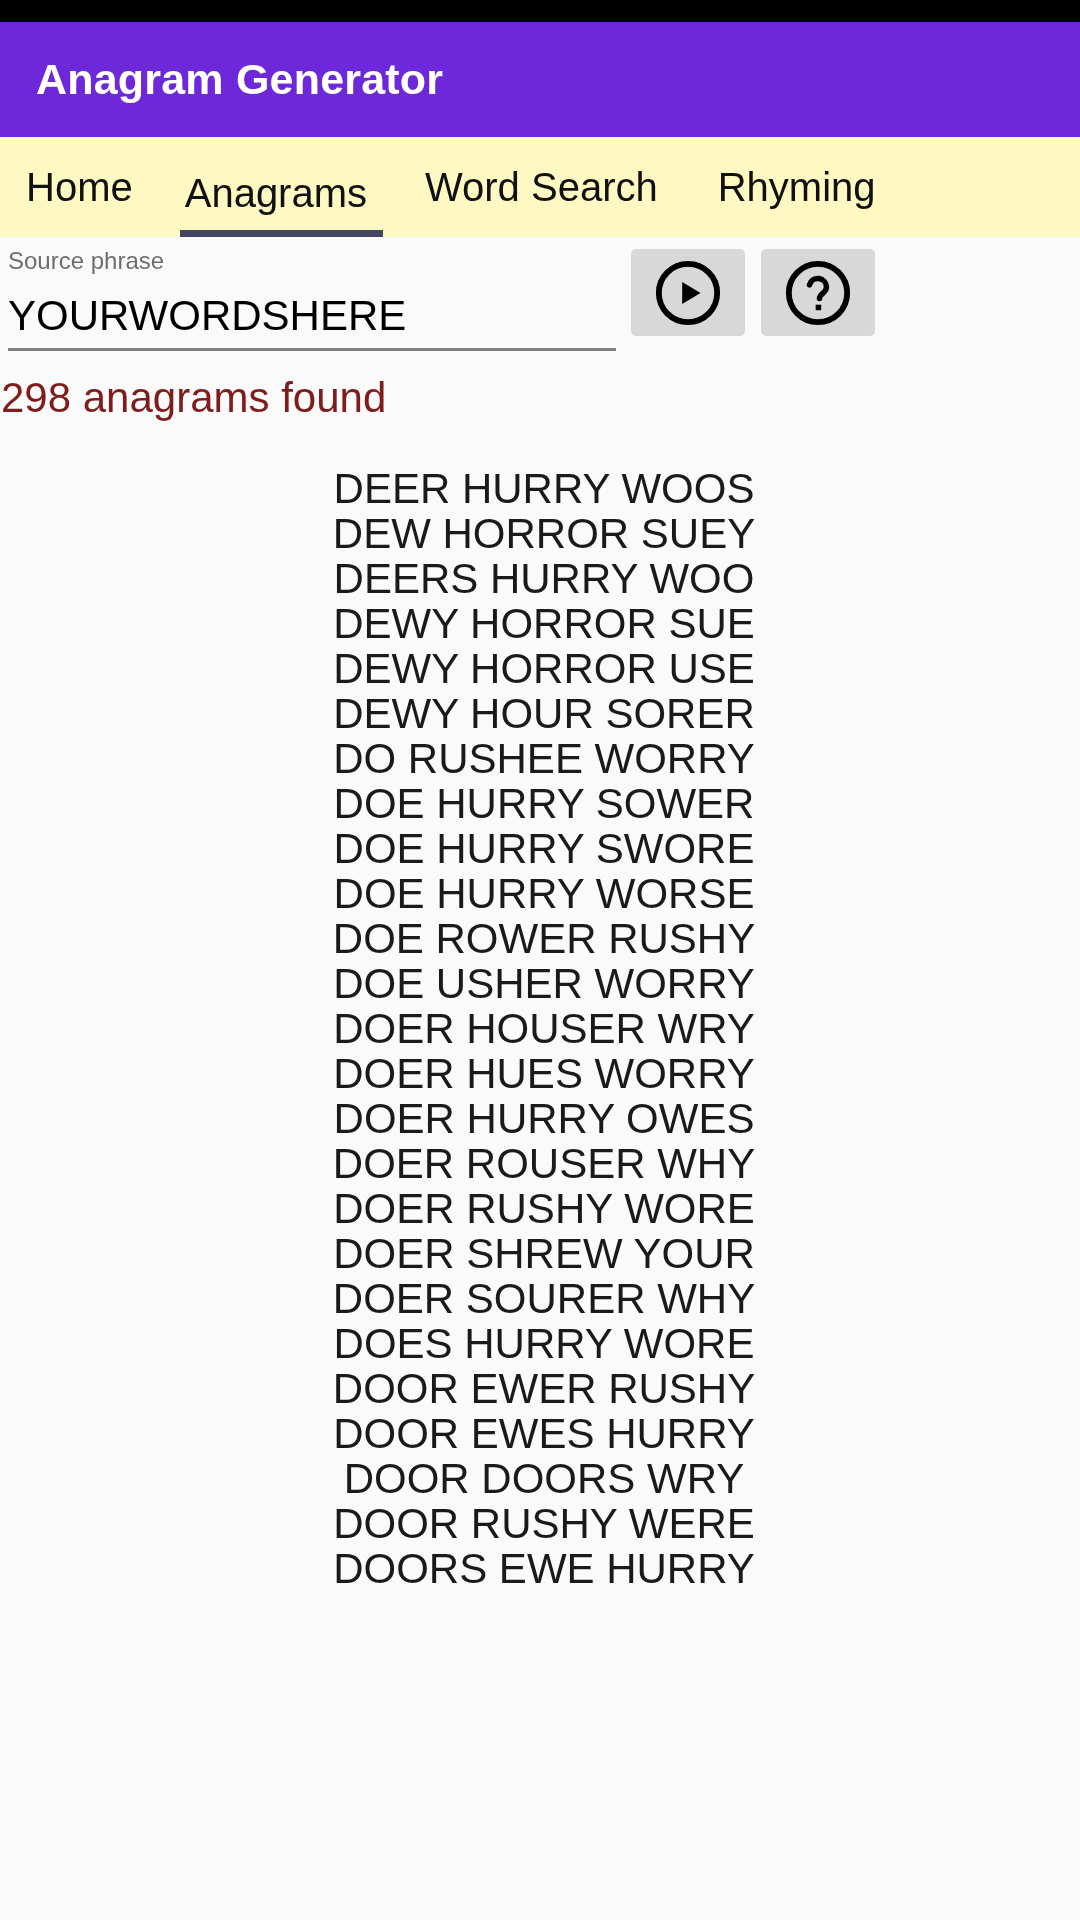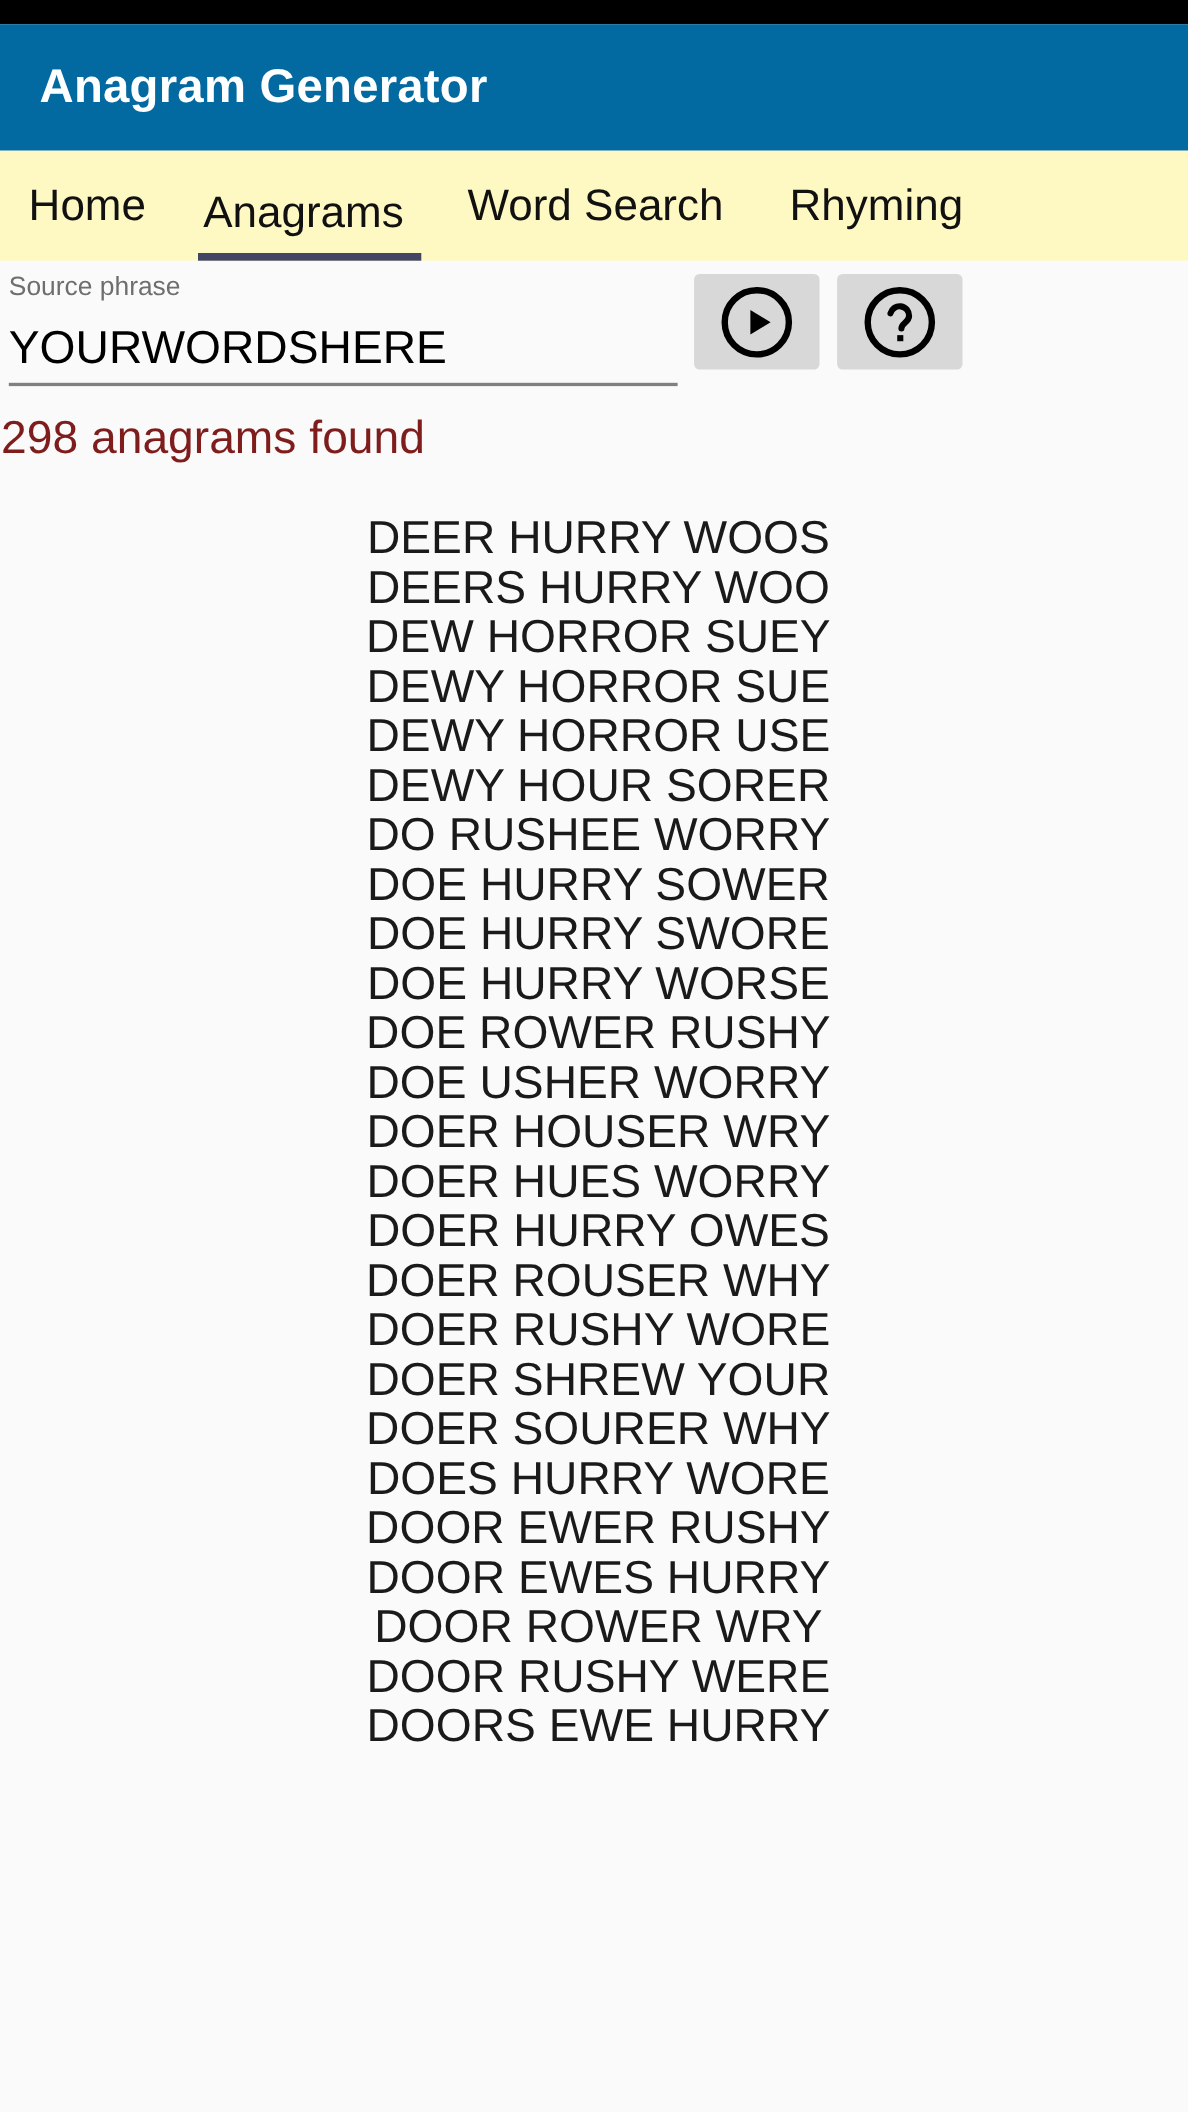--- a/index.html
+++ b/index.html
@@ -14,21 +14,21 @@
 
   
   .status-bar {
     height:22px; width:100%;
     background:#000000;
   }
 
   
   .app-header {
     height:115px; width:100%;
-    background:#0369a1;
+    background:#6d28d9;
     display:flex; align-items:center;
   }
   .app-title {
     color:#ffffff;
     font-size:43px;
     font-weight:bold;
     letter-spacing:0.2px;
     padding-left:36px;
   }
 
@@ -162,39 +162,39 @@
           <rect x="11.2" y="16" width="1.9" height="1.9" fill="#000"></rect>
         </svg>
       </span>
     </div>
   </div>
 
   <div class="result-count">298 anagrams found</div>
 
   <div class="result-list">
     <div class="result-item">DEER HURRY WOOS</div>
+    <div class="result-item">DEW HORROR SUEY</div>
     <div class="result-item">DEERS HURRY WOO</div>
-    <div class="result-item">DEW HORROR SUEY</div>
     <div class="result-item">DEWY HORROR SUE</div>
     <div class="result-item">DEWY HORROR USE</div>
     <div class="result-item">DEWY HOUR SORER</div>
     <div class="result-item">DO RUSHEE WORRY</div>
     <div class="result-item">DOE HURRY SOWER</div>
     <div class="result-item">DOE HURRY SWORE</div>
     <div class="result-item">DOE HURRY WORSE</div>
     <div class="result-item">DOE ROWER RUSHY</div>
     <div class="result-item">DOE USHER WORRY</div>
     <div class="result-item">DOER HOUSER WRY</div>
     <div class="result-item">DOER HUES WORRY</div>
     <div class="result-item">DOER HURRY OWES</div>
     <div class="result-item">DOER ROUSER WHY</div>
     <div class="result-item">DOER RUSHY WORE</div>
     <div class="result-item">DOER SHREW YOUR</div>
     <div class="result-item">DOER SOURER WHY</div>
     <div class="result-item">DOES HURRY WORE</div>
     <div class="result-item">DOOR EWER RUSHY</div>
     <div class="result-item">DOOR EWES HURRY</div>
-    <div class="result-item">DOOR ROWER WRY</div>
+    <div class="result-item">DOOR DOORS WRY</div>
     <div class="result-item">DOOR RUSHY WERE</div>
     <div class="result-item">DOORS EWE HURRY</div>
   </div>
 
 </div>
 
 </body></html>

